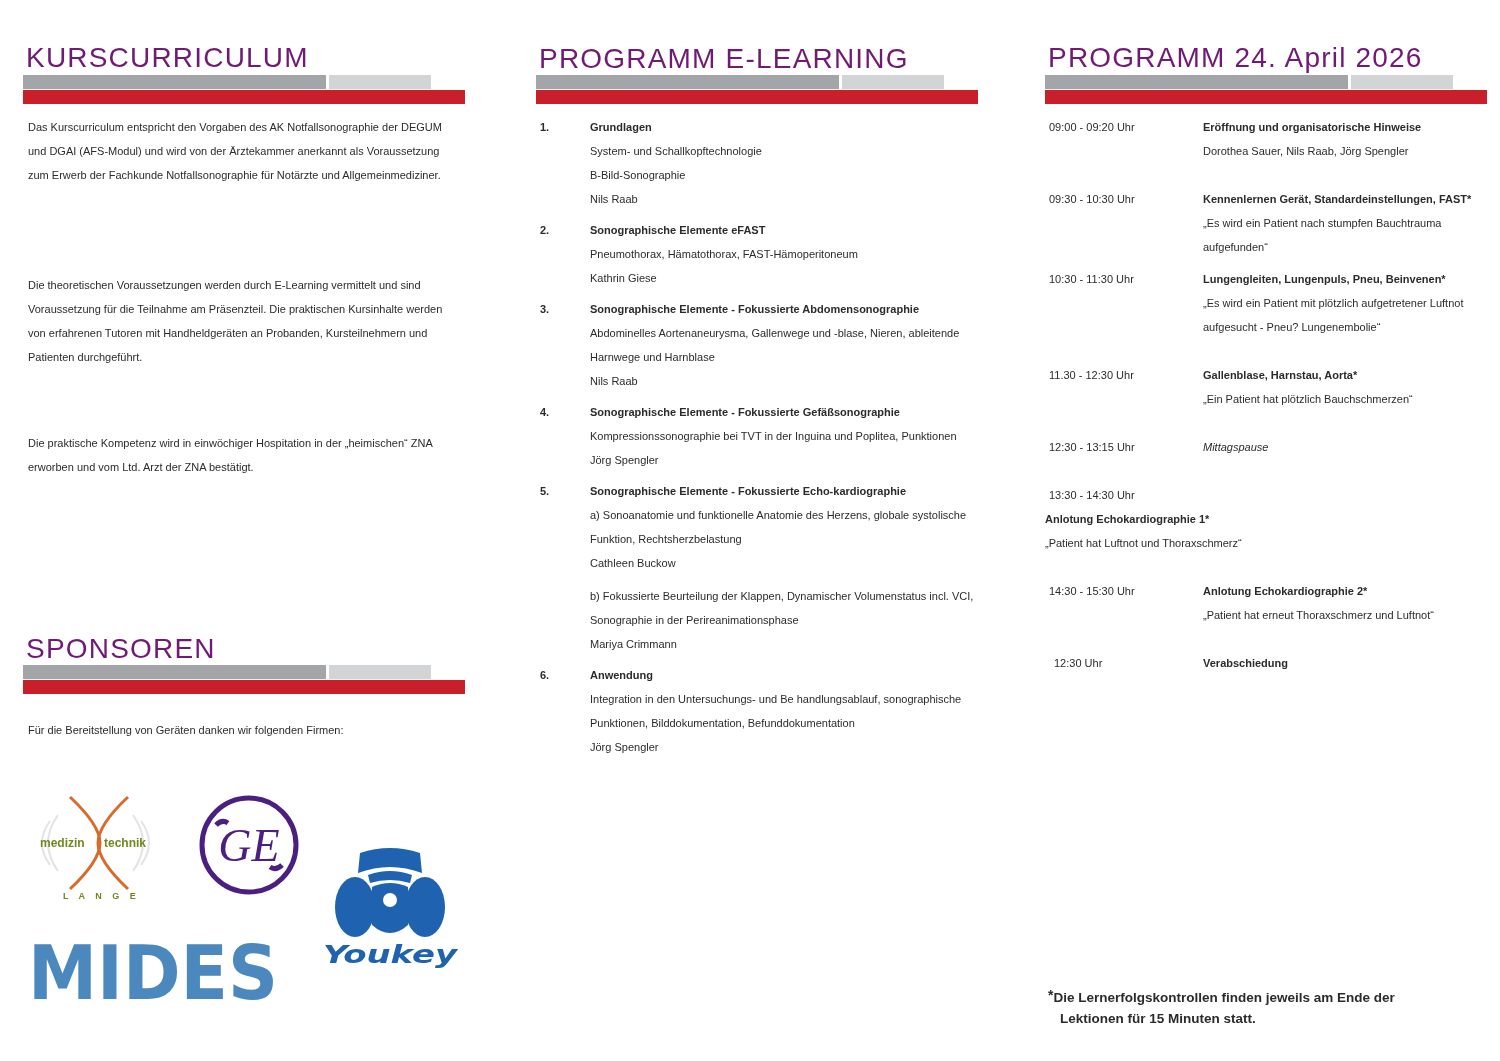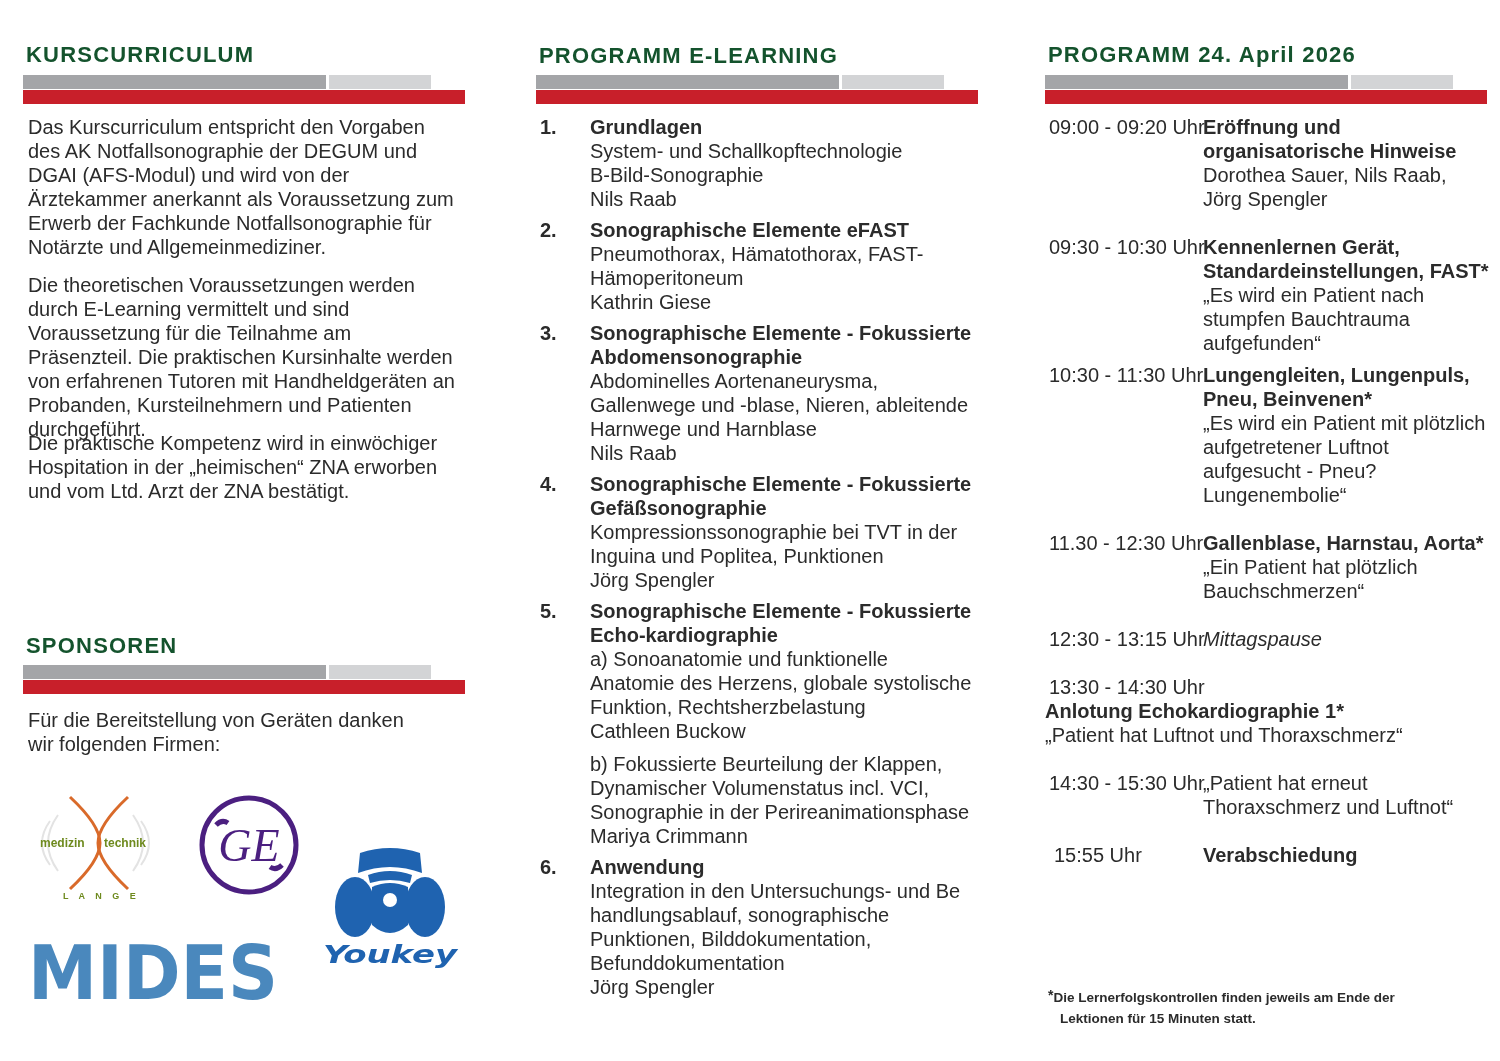--- a/index.html
+++ b/index.html
@@ -5,26 +5,26 @@
   * { box-sizing: border-box; margin: 0; padding: 0; }
   html, body { width: 1500px; height: 1061px; background: #ffffff; overflow: hidden; }
   body { position: relative; font-family: "Liberation Sans", sans-serif; color: #2b2b2b; }
 
   .col { position: absolute; top: 0; }
   .col-1 { left: 23px; width: 445px; }
   .col-2 { left: 536px; width: 445px; }
   .col-3 { left: 1045px; width: 445px; }
 
   .sec-head { position: relative; height: 104px; }
-  .sec-title { position: absolute; left: 3px; top: 42px; font-size: 22px; font-weight: bold; color: #14532d; letter-spacing: 1.2px; white-space: nowrap; }
+  .sec-title { position: absolute; left: 3px; top: 42px; font-size: 28px; font-weight: normal; color: #701a75; letter-spacing: 1.2px; white-space: nowrap; }
   .bar-dark { position: absolute; left: 0; top: 75px; width: 303px; height: 14px; background: #a4a5a8; }
   .bar-light { position: absolute; left: 306px; top: 75px; width: 102px; height: 14px; background: #d3d4d6; }
   .bar-red { position: absolute; left: 0; top: 90px; width: 442px; height: 14px; background: #c81f2a; }
 
-  .txt { font-size: 20px; line-height: 24px; color: #2b2b2b; }
+  .txt { font-size: 11px; line-height: 24px; color: #2b2b2b; }
   .para { position: absolute; left: 5px; width: 440px; }
 
   
   .el-item { display: flex; margin-bottom: 7px; }
   .el-num { width: 54px; font-weight: bold; padding-left: 4px; }
   .el-body { flex: 1; }
   .el-title { font-weight: bold; }
   .el-sub { margin-top: 9px; }
 
   
@@ -54,21 +54,21 @@
   <div class="para txt" style="top:431px; width:432px;">Die praktische Kompetenz wird in einwöchiger Hospitation in der „heimischen“ ZNA erworben und vom Ltd. Arzt der ZNA bestätigt.</div>
 </div>
 
 <div class="col col-1" style="top:590px;">
   <div class="sec-head">
     <div class="sec-title" style="top:43px;">SPONSOREN</div>
     <div class="bar-dark"></div>
     <div class="bar-light"></div>
     <div class="bar-red"></div>
   </div>
-  <div class="para txt" style="top:118px; width:400px;">Für die Bereitstellung von Geräten danken wir folgenden Firmen:</div>
+  <div class="para txt" style="top:128px; width:400px;">Für die Bereitstellung von Geräten danken wir folgenden Firmen:</div>
 </div>
 
 <div class="logo" style="left:28px; top:795px; width:135px; height:110px;">
   <svg width="135" height="110" viewBox="0 0 135 110">
     <g fill="none" stroke="#e3e3e3" stroke-width="2">
       <path d="M30 20 Q10 48 30 76"></path>
         <path d="M22 26 Q6 48 22 70"></path>
       <path d="M105 20 Q125 48 105 76"></path>
         <path d="M113 26 Q129 48 113 70"></path>
     </g>
@@ -228,25 +228,26 @@
       <div class="sch-row" style="margin-bottom: 24px; flex-direction: column;">
         <div class="sch-time">13:30 - 14:30 Uhr</div>
         <div class="sch-body">
           <div class="sch-title">Anlotung Echokardiographie 1*</div>
           <div>„Patient hat Luftnot und Thoraxschmerz“</div>
         </div>
       </div>
       <div class="sch-row" style="margin-bottom: 24px;">
         <div class="sch-time">14:30 - 15:30 Uhr</div>
         <div class="sch-body">
+          <div class="sch-title">Anlotung Echokardiographie 2*</div>
           <div>„Patient hat erneut Thoraxschmerz und Luftnot“</div>
         </div>
       </div>
       <div class="sch-row" style="margin-bottom: 0px;">
-        <div class="sch-time" style="padding-left: 9px;">15:55 Uhr</div>
+        <div class="sch-time" style="padding-left: 9px;">12:30 Uhr</div>
         <div class="sch-body">
           <div class="sch-title">Verabschiedung</div>
         </div>
       </div>
     </div>
 </div>
 
 <div class="footnote">
   <div><span class="star">*</span><span>Die Lernerfolgskontrollen finden jeweils am Ende der</span></div>
   <div style="padding-left:12px;">Lektionen für 15 Minuten statt.</div>

